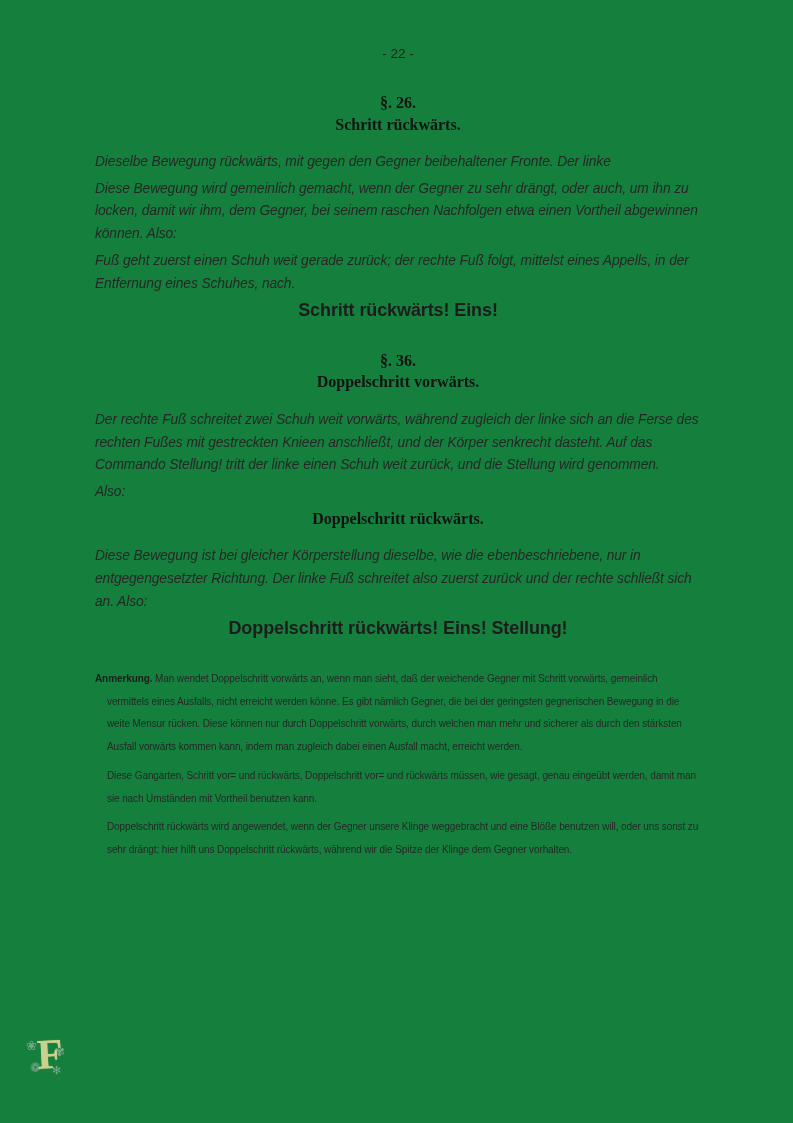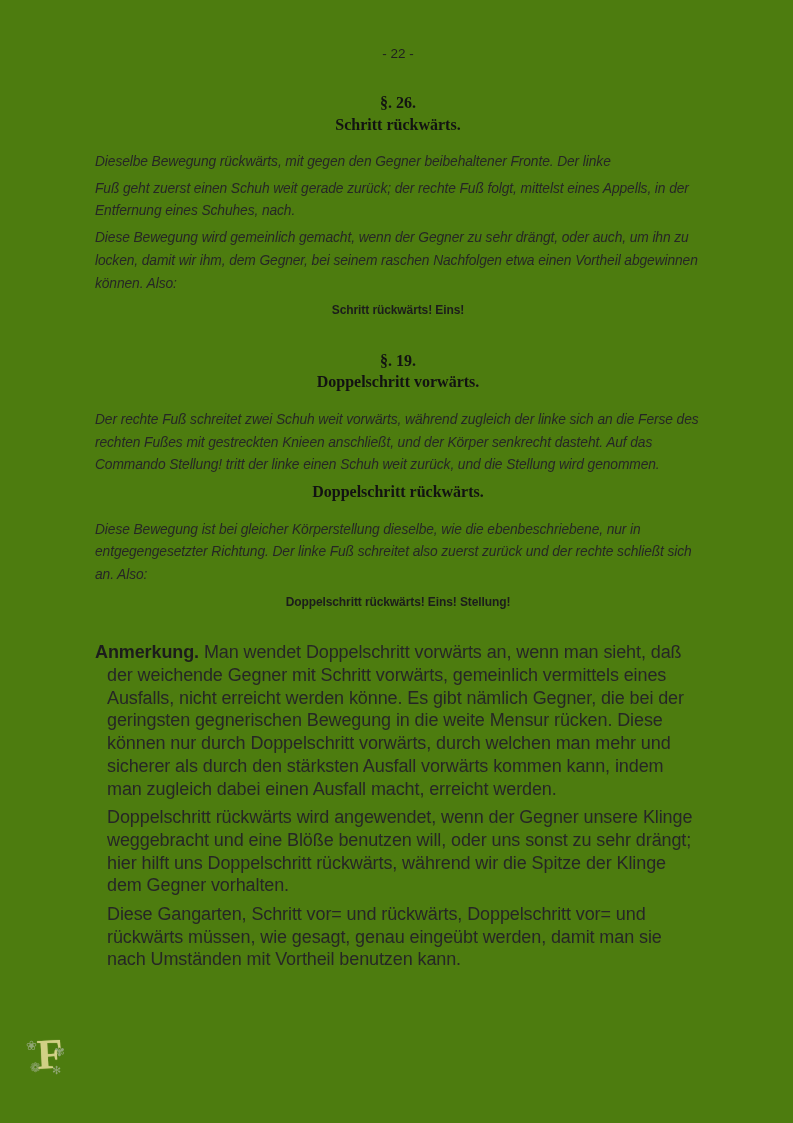--- a/index.html
+++ b/index.html
@@ -11,21 +11,21 @@
     width: 793px;
     height: 1123px;
     position: relative;
     overflow: hidden;
     font-family: "Liberation Sans", sans-serif;
     color: #262626;
   }
   .page {
     position: absolute;
     inset: 0;
-    background: #4d7c0f;
+    background: #15803d;
   }
   .content {
     position: absolute;
     left: 95px;
     top: 46px;
     width: 606px;
   }
   .page-number {
     text-align: center;
     font-size: 13.5px;
@@ -47,32 +47,32 @@
   .sec-heading .h-title { display: block; }
   p.body-p {
     font-size: 13.8px;
     line-height: 22.7px;
     letter-spacing: -0.1px;
     margin: 0 0 4px 0;
     text-align: left;
     font-style: italic;
   }
   p.command {
-    font-size: 12px;
+    font-size: 18px;
     line-height: 22.7px;
     letter-spacing: -0.1px;
     font-weight: 700;
     text-align: center;
     margin: 0 0 28px 0;
     color: #1c1c1c;
   }
   .note {
     margin-top: 14px;
     padding-left: 12px;
-    font-size: 18px;
+    font-size: 10px;
     line-height: 22.7px;
     letter-spacing: -0.1px;
   }
   .note p { margin: 0 0 6px 0; }
   .note p.lead { text-indent: -12px; }
   .note .note-label { font-weight: 700; color: #1c1c1c; }
   
   .watermark {
     position: absolute;
     left: 28px;
@@ -112,45 +112,46 @@
   <div class="content">
 
     <p class="page-number">- 22 -</p>
 
     <div class="section">
       <h2 class="sec-heading">
         <span class="h-num">§. 26.</span>
         <span class="h-title">Schritt rückwärts.</span>
       </h2>
       <p class="body-p">Dieselbe Bewegung rückwärts, mit gegen den Gegner beibehaltener Fronte. Der linke</p>
+      <p class="body-p">Diese Bewegung wird gemeinlich gemacht, wenn der Gegner zu sehr drängt, oder auch, um ihn zu locken, damit wir ihm, dem Gegner, bei seinem raschen Nachfolgen etwa einen Vortheil abgewinnen können. Also:</p>
       <p class="body-p">Fuß geht zuerst einen Schuh weit gerade zurück; der rechte Fuß folgt, mittelst eines Appells, in der Entfernung eines Schuhes, nach.</p>
-      <p class="body-p">Diese Bewegung wird gemeinlich gemacht, wenn der Gegner zu sehr drängt, oder auch, um ihn zu locken, damit wir ihm, dem Gegner, bei seinem raschen Nachfolgen etwa einen Vortheil abgewinnen können. Also:</p>
       <p class="command">Schritt rückwärts! Eins!</p>
     </div>
 
     <div class="section">
       <h2 class="sec-heading">
-        <span class="h-num">§. 19.</span>
+        <span class="h-num">§. 36.</span>
         <span class="h-title">Doppelschritt vorwärts.</span>
       </h2>
       <p class="body-p">Der rechte Fuß schreitet zwei Schuh weit vorwärts, während zugleich der linke sich an die Ferse des rechten Fußes mit gestreckten Knieen anschließt, und der Körper senkrecht dasteht. Auf das Commando Stellung! tritt der linke einen Schuh weit zurück, und die Stellung wird genommen.</p>
+      <p class="body-p">Also:</p>
     </div>
 
     <div class="section">
       <h2 class="sec-heading">
         <span class="h-title">Doppelschritt rückwärts.</span>
       </h2>
       <p class="body-p">Diese Bewegung ist bei gleicher Körperstellung dieselbe, wie die ebenbeschriebene, nur in entgegengesetzter Richtung. Der linke Fuß schreitet also zuerst zurück und der rechte schließt sich an. Also:</p>
       <p class="command">Doppelschritt rückwärts! Eins! Stellung!</p>
     </div>
 
     <div class="note">
       <p class="lead"><span class="note-label">Anmerkung.</span> <span>Man wendet Doppelschritt vorwärts an, wenn man sieht, daß der weichende Gegner mit Schritt vorwärts, gemeinlich vermittels eines Ausfalls, nicht erreicht werden könne. Es gibt nämlich Gegner, die bei der geringsten gegnerischen Bewegung in die weite Mensur rücken. Diese können nur durch Doppelschritt vorwärts, durch welchen man mehr und sicherer als durch den stärksten Ausfall vorwärts kommen kann, indem man zugleich dabei einen Ausfall macht, erreicht werden.</span></p>
+      <p>Diese Gangarten, Schritt vor= und rückwärts, Doppelschritt vor= und rückwärts müssen, wie gesagt, genau eingeübt werden, damit man sie nach Umständen mit Vortheil benutzen kann.</p>
       <p>Doppelschritt rückwärts wird angewendet, wenn der Gegner unsere Klinge weggebracht und eine Blöße benutzen will, oder uns sonst zu sehr drängt; hier hilft uns Doppelschritt rückwärts, während wir die Spitze der Klinge dem Gegner vorhalten.</p>
-      <p>Diese Gangarten, Schritt vor= und rückwärts, Doppelschritt vor= und rückwärts müssen, wie gesagt, genau eingeübt werden, damit man sie nach Umständen mit Vortheil benutzen kann.</p>
     </div>
 
   </div>
 
   <div class="watermark">
     <span class="wm-flourish f1">❀</span>
     <span class="wm-flourish f2">✾</span>
     <span class="wm-flourish f3">❁</span>
     <span class="wm-flourish f4">✻</span>
     <span class="wm-initial">F</span>

